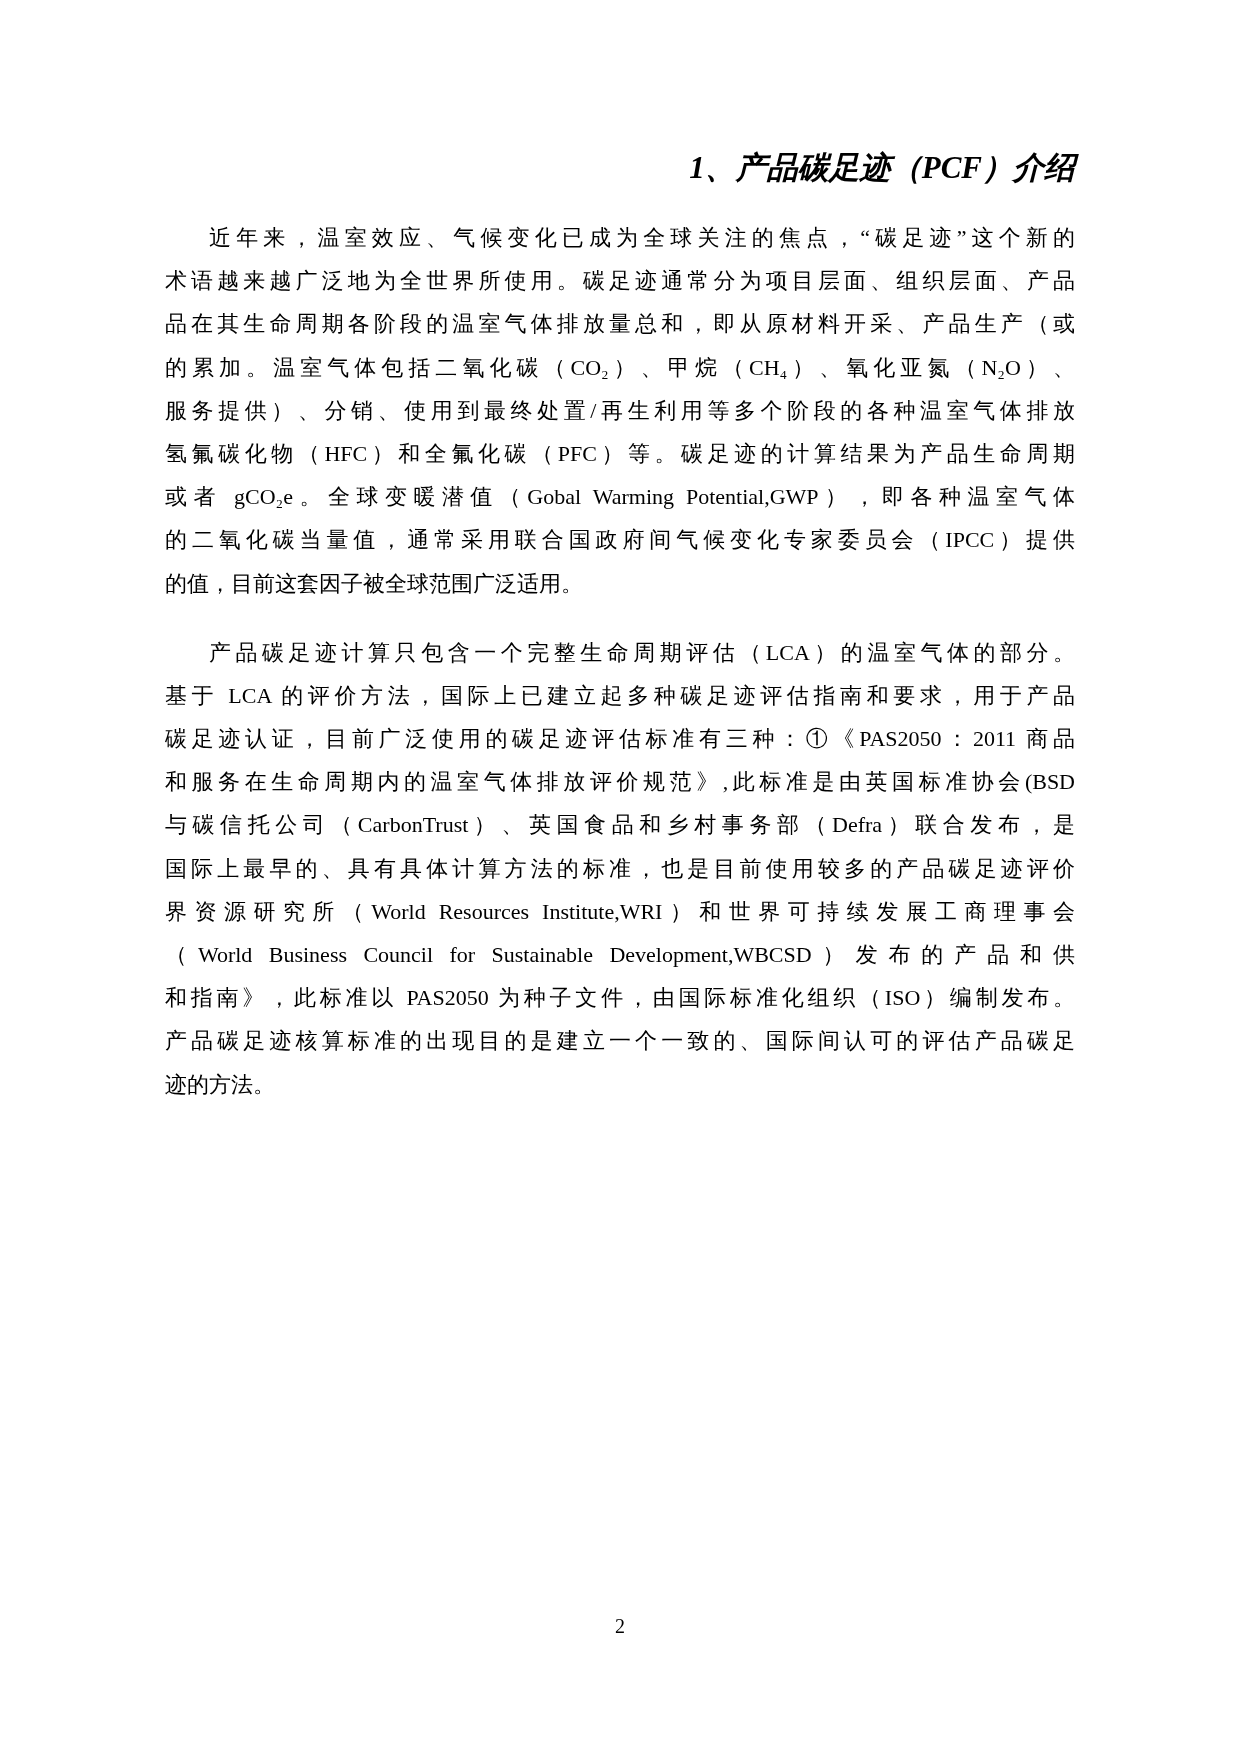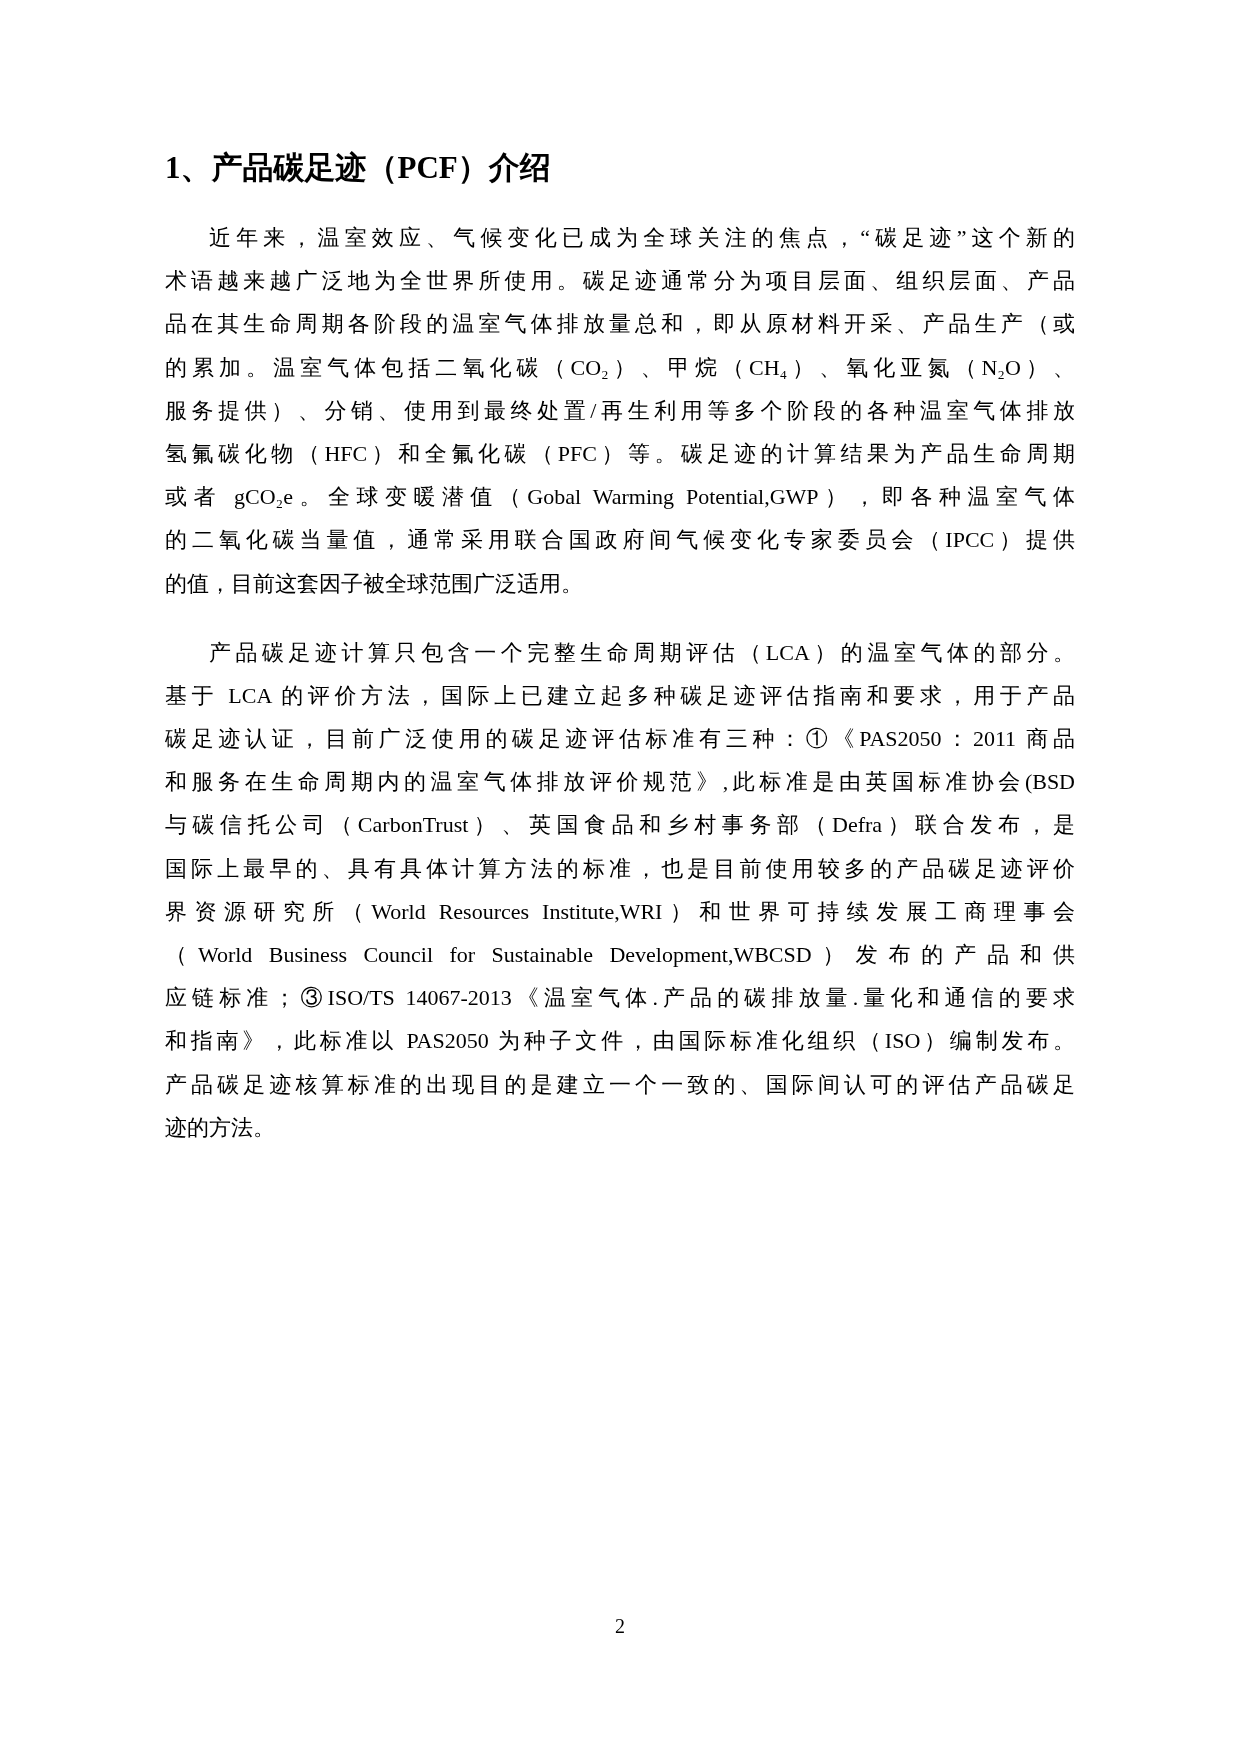--- a/index.html
+++ b/index.html
@@ -14,25 +14,26 @@
     background: #ffffff;
     color: #000000;
     font-family: "Liberation Serif", "DejaVu Serif", serif;
     overflow: hidden;
   }
   .title {
     position: absolute;
     top: 146px;
     left: 165px;
     width: 910px;
-    text-align: left;
+    text-align: right;
     font-size: 31px;
     font-weight: 700;
     line-height: 44px;
     white-space: nowrap;
+    font-style: italic;
   }
   .content {
     position: absolute;
     top: 216px;
     left: 165px;
     width: 910px;
     font-size: 22px;
   }
   .para { margin: 0; }
   .para + .para { margin-top: 26px; }
@@ -76,21 +77,20 @@
       </div>
     <div class="para">
         <div class="line first">产品碳足迹计算只包含一个完整生命周期评估（LCA）的温室气体的部分。</div>
         <div class="line">基于 LCA 的评价方法，国际上已建立起多种碳足迹评估指南和要求，用于产品</div>
         <div class="line">碳足迹认证，目前广泛使用的碳足迹评估标准有三种：①《PAS2050：2011 商品</div>
         <div class="line">和服务在生命周期内的温室气体排放评价规范》,此标准是由英国标准协会(BSD</div>
         <div class="line">与碳信托公司（CarbonTrust）、英国食品和乡村事务部（Defra）联合发布，是</div>
         <div class="line">国际上最早的、具有具体计算方法的标准，也是目前使用较多的产品碳足迹评价</div>
         <div class="line">界资源研究所（World Resources Institute,WRI）和世界可持续发展工商理事会</div>
         <div class="line">（World Business Council for Sustainable Development,WBCSD）发布的产品和供</div>
-        <div class="line">应链标准；③ISO/TS 14067-2013《温室气体.产品的碳排放量.量化和通信的要求</div>
         <div class="line">和指南》，此标准以 PAS2050 为种子文件，由国际标准化组织（ISO）编制发布。</div>
         <div class="line">产品碳足迹核算标准的出现目的是建立一个一致的、国际间认可的评估产品碳足</div>
         <div class="line last">迹的方法。</div>
       </div>
   </div>
 
   <div class="pagenum">2</div>
 
 </div>
 

